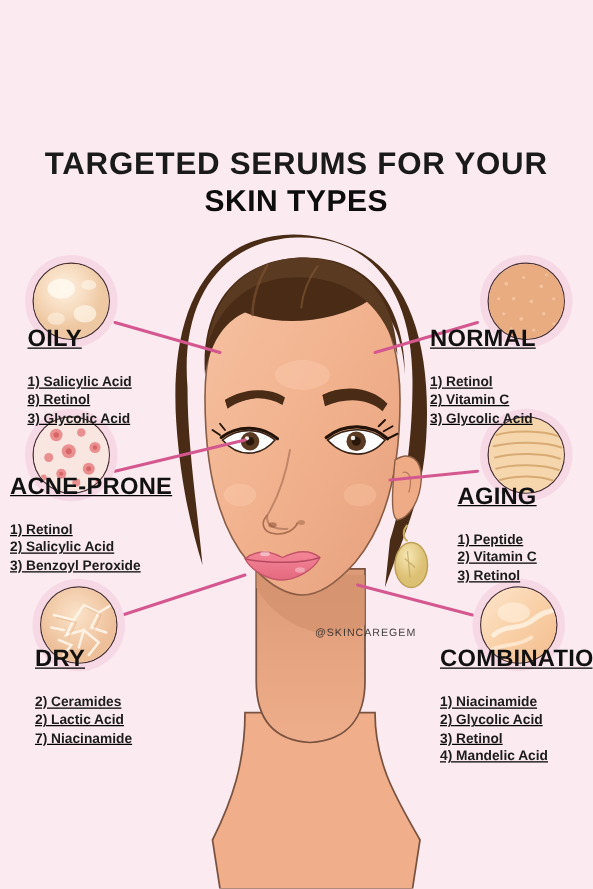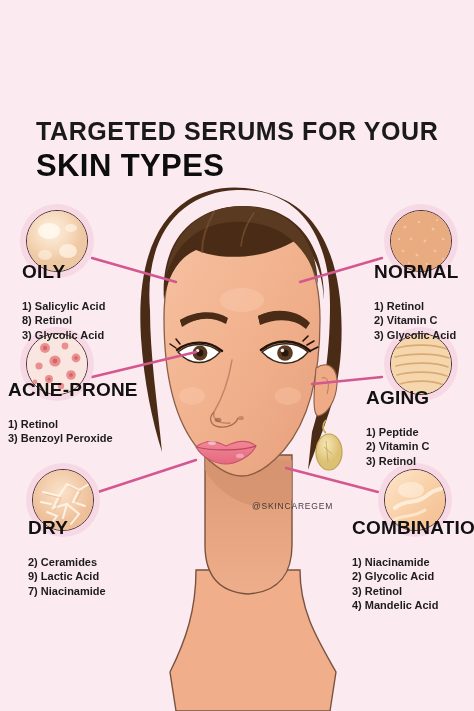--- a/index.html
+++ b/index.html
@@ -12,34 +12,33 @@
   #poster {
     position: relative;
     width: 474px; height: 711px;
     background: #fbeaf0;
   }
 
   
   .title-block {
     position: absolute;
     top: 118px; left: 0; width: 474px;
-    text-align: left;
+    text-align: center;
     z-index: 40;
-    padding-left: 36px;
   }
   .title-line1 {
     font-size: 25px;
     font-weight: 700;
     letter-spacing: 0.6px;
     color: #1a1a1a;
     line-height: 1.05;
     white-space: nowrap;
   }
   .title-line2 {
-    font-size: 31px;
+    font-size: 24px;
     font-weight: 900;
     letter-spacing: 0.4px;
     color: #0d0d0d;
     line-height: 1.15;
     margin-top: 4px;
   }
 
   
   #face-illustration {
     position: absolute;
@@ -71,20 +70,21 @@
     width: 74px; height: 74px;
     border-radius: 50%;
     background: #f6d9e4;
     z-index: 30;
   }
 
   
   .group {
     position: absolute;
     z-index: 35;
+    text-decoration: underline;
   }
   .group-title {
     font-size: 19px;
     font-weight: 800;
     color: #111111;
     letter-spacing: 0.2px;
     line-height: 1.1;
     white-space: nowrap;
   }
   .group-list {
@@ -360,34 +360,35 @@
       <li>1) Salicylic Acid</li>
       <li>8) Retinol</li>
       <li>3) Glycolic Acid</li>
     </ul>
   </div>
 
   <div class="group align-left" style="left:8px; top:380px;">
     <div class="group-title">ACNE-PRONE</div>
     <ul class="group-list">
       <li>1) Retinol</li>
+      <li>2) Salicylic Acid</li>
       <li>3) Benzoyl Peroxide</li>
     </ul>
   </div>
 
   <div class="group align-left" style="left:28px; top:518px;">
     <div class="group-title">DRY</div>
     <ul class="group-list">
       <li>2) Ceramides</li>
-      <li>9) Lactic Acid</li>
+      <li>2) Lactic Acid</li>
       <li>7) Niacinamide</li>
     </ul>
   </div>
 
-  <div class="group align-right" style="left:374px; top:262px;">
+  <div class="group align-right" style="left:344px; top:262px;">
     <div class="group-title">NORMAL</div>
     <ul class="group-list">
       <li>1) Retinol</li>
       <li>2) Vitamin C</li>
       <li>3) Glycolic Acid</li>
     </ul>
   </div>
 
   <div class="group align-right" style="left:366px; top:388px;">
     <div class="group-title">AGING</div>

